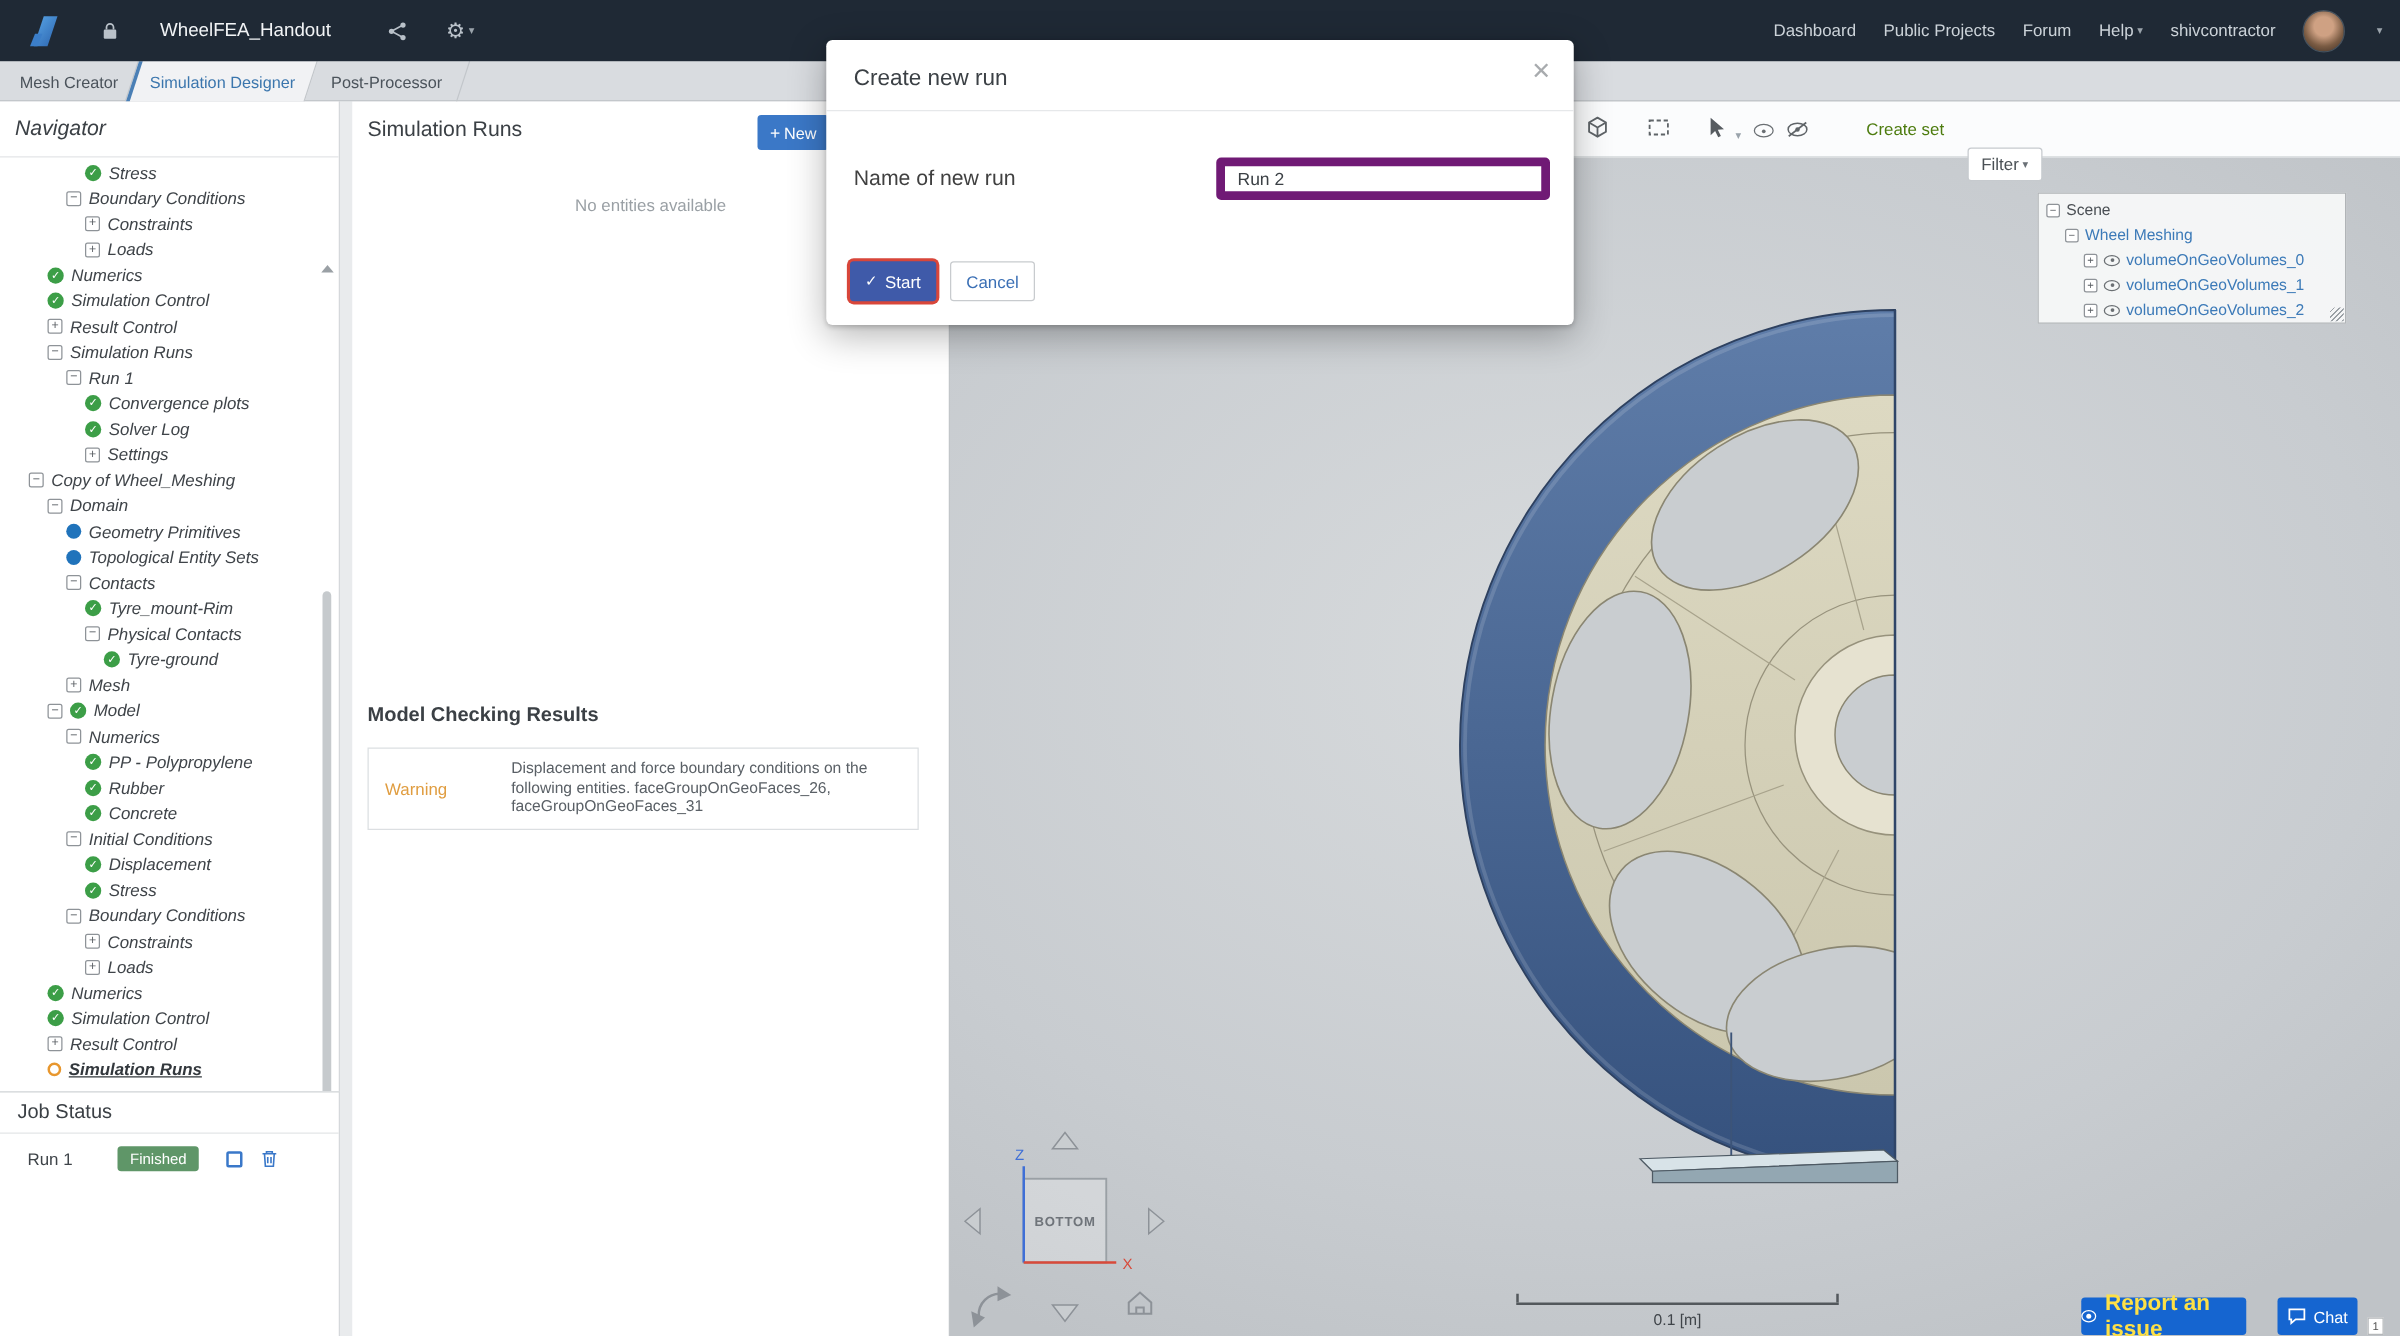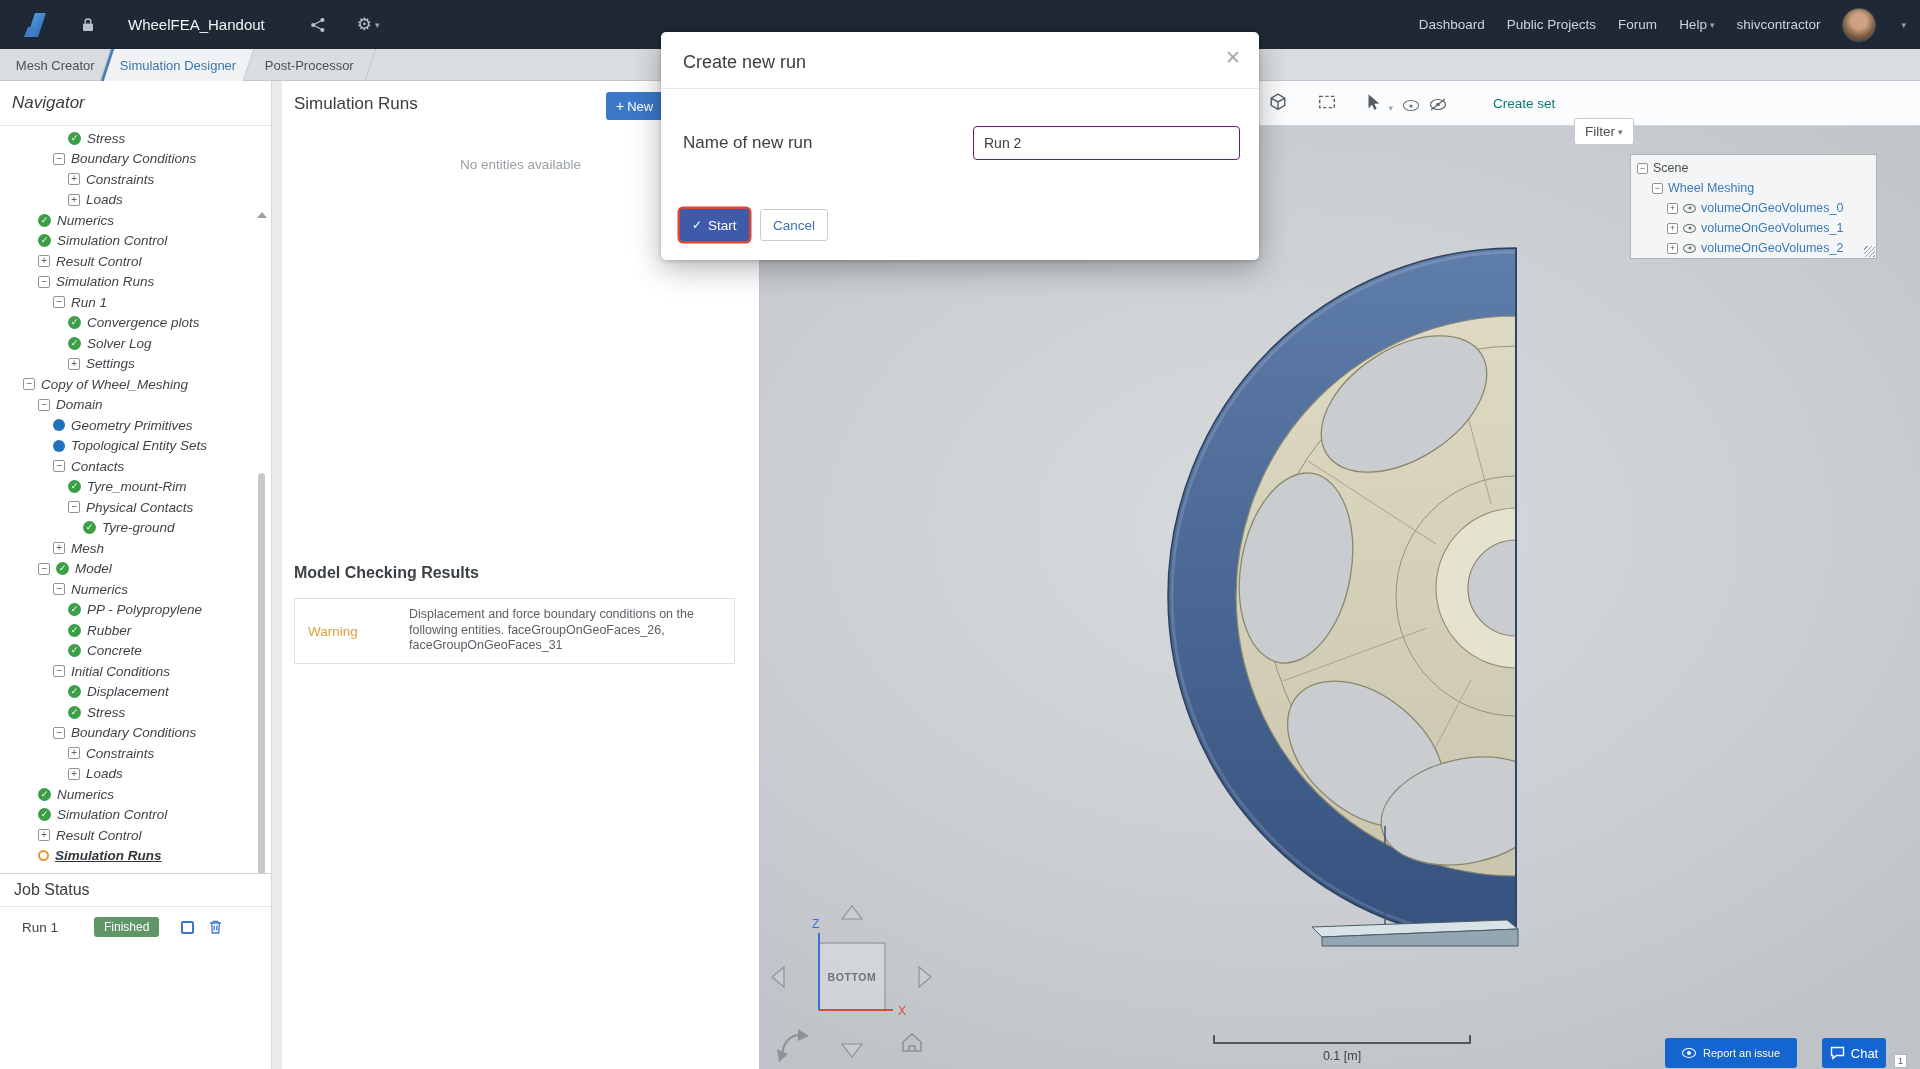--- a/index.html
+++ b/index.html
@@ -60,21 +60,21 @@
   .empty-text { position:absolute; left:0; top:76px; width:100%; text-align:center; font-size:13.5px; color:#9aa0a5; }
   .mcr-title { position:absolute; left:12px; top:483px; font-size:16px; font-weight:bold; color:#3b4045; }
   .warn-box { position:absolute; left:12px; top:517px; width:441px; height:66px; border:1px solid #dcdfe2; display:flex; }
   .warn-left { width:114px; display:flex; align-items:center; padding-left:13px; font-size:13.5px; color:#e09d40; }
   .warn-right { flex:1; padding:8px 10px 8px 0; font-size:12.5px; color:#5a6066; line-height:15.5px; }
 
   
   .viewport { position:absolute; left:759px; top:81px; width:1161px; height:988px; background:radial-gradient(ellipse 900px 620px at 45% 45%, #d8dbdd 0%, #c8ccd0 70%, #bfc3c7 100%); border-left:1px solid #c2c6c9; overflow:hidden; }
   .vp-toolbar { position:absolute; left:0; top:0; width:100%; height:45px; background:#fbfcfd; border-bottom:1px solid #d4d7da; }
   .vp-icon { position:absolute; top:12px; color:#5f6468; cursor:pointer; }
-  .createset-btn { position:absolute; left:723px; top:9px; height:27px; display:flex; align-items:center; padding:0 10px; font-size:13.5px; color:#0f766e; cursor:pointer; }
+  .createset-btn { position:absolute; left:723px; top:9px; height:27px; display:flex; align-items:center; padding:0 10px; font-size:13.5px; color:#4d7c0f; cursor:pointer; }
   .filter-btn { position:absolute; left:814px; top:9px; height:27px; display:flex; align-items:center; padding:0 10px; font-size:13.5px; color:#4a5055; border:1px solid #c6cace; border-radius:3px; cursor:pointer; background:#fff;margin-top:28px; }
   .filter-btn .caret { color:#6a7076; }
 
   .scene-tree { position:absolute; left:870px; top:73px; width:247px; height:105px; background:rgba(252,253,253,0.85); border:1px solid #b0b4b7; padding:3px 0 0 6px; }
   .srow { display:flex; align-items:center; height:20px; font-size:12.5px; white-space:nowrap; cursor:pointer; }
   .srow .exp { width:11px; height:11px; font-size:9px; line-height:9px; margin-right:5px; }
   .srow.dark .slabel { color:#4a4f54; }
   .srow.blue .slabel { color:#3c7ab8; }
   .eye { width:13px; height:9px; border:1px solid #6a6f73; border-radius:50%; position:relative; display:inline-block; margin-right:5px; flex:0 0 auto; }
   .eye::after { content:""; position:absolute; width:3px; height:3px; background:#6a6f73; border-radius:50%; left:50%; top:50%; transform:translate(-50%,-50%); }
@@ -84,27 +84,27 @@
   .scalebar::before, .scalebar::after { content:""; position:absolute; bottom:0; width:2px; height:7px; background:#53585c; }
   .scalebar::before { left:0; } .scalebar::after { right:0; }
   .scale-label { position:absolute; left:453px; top:968px; width:258px; text-align:center; font-size:12.5px; color:#3f4449; }
 
   
   .modal { position:absolute; left:661px; top:32px; width:598px; height:228px; background:#fff; border-radius:5px; box-shadow:0 8px 30px rgba(0,0,0,0.30), 0 1px 4px rgba(0,0,0,0.2); z-index:100; }
   .modal-title { position:absolute; left:22px; top:20px; font-size:18px; color:#3b4045; }
   .modal-close { position:absolute; right:18px; top:14px; font-size:19px; color:#a8abae; cursor:pointer; }
   .modal-divider { position:absolute; left:0; top:56px; width:100%; border-top:1px solid #e6e8ea; }
   .modal-label { position:absolute; left:22px; top:101px; font-size:17px; color:#404040; }
-  .modal-input { position:absolute; left:312px; top:94px; width:267px; height:34px; border:1px solid #701a75; border-radius:4px; padding:0 10px; font-size:14px; color:#3b4045; font-family:"Liberation Sans",sans-serif; }
+  .modal-input { position:absolute; left:312px; top:94px; width:267px; height:34px; border:7px solid #701a75; border-radius:4px; padding:0 10px; font-size:14px; color:#3b4045; font-family:"Liberation Sans",sans-serif; }
   .start-btn { position:absolute; left:19px; top:177px; height:32px; padding:0 12px; background:#3f5aa9; border:none; border-radius:3px; color:#fff; font-size:13.5px; display:flex; align-items:center; gap:6px; cursor:pointer; box-shadow:0 0 0 2.5px #d8463a; font-family:"Liberation Sans",sans-serif; }
   .start-btn .tick { font-size:12px; }
   .cancel-btn { position:absolute; left:99px; top:177px; height:32px; padding:0 12px; background:#fff; border:1px solid #c8cbce; border-radius:3px; color:#3a6fb5; font-size:13.5px; cursor:pointer; font-family:"Liberation Sans",sans-serif; }
 
   
-  .report-btn { position:absolute; left:1665px; top:1038px; width:132px; height:30px; background:#1565d0; border-radius:3px; color:#fef9c3; font-size:11px; display:flex; align-items:center; justify-content:center; gap:7px; cursor:pointer; z-index:30; }
+  .report-btn { position:absolute; left:1665px; top:1038px; width:132px; height:30px; background:#1565d0; border-radius:3px; color:#fde047; font-size:18px; display:flex; align-items:center; justify-content:center; gap:7px; cursor:pointer; z-index:30;font-weight:bold; }
   .chat-btn { position:absolute; left:1822px; top:1038px; width:64px; height:30px; background:#1565d0; border-radius:3px; color:#fff; font-size:13px; display:flex; align-items:center; justify-content:center; gap:6px; cursor:pointer; z-index:30; }
   .eye-w { width:14px; height:10px; border:1.4px solid #fff; border-radius:50%; position:relative; }
   .eye-w::after { content:""; position:absolute; width:4px; height:4px; background:#fff; border-radius:50%; left:50%; top:50%; transform:translate(-50%,-50%); }
   .corner-badge { position:absolute; left:1894px; top:1054px; width:13px; height:14px; background:#fff; border:1px solid #b5b8ba; font-size:9px; color:#555; text-align:center; line-height:13px; z-index:31; }
 </style>
 </head>
 <body>
 
 <div class="topbar">
   <div class="left">

